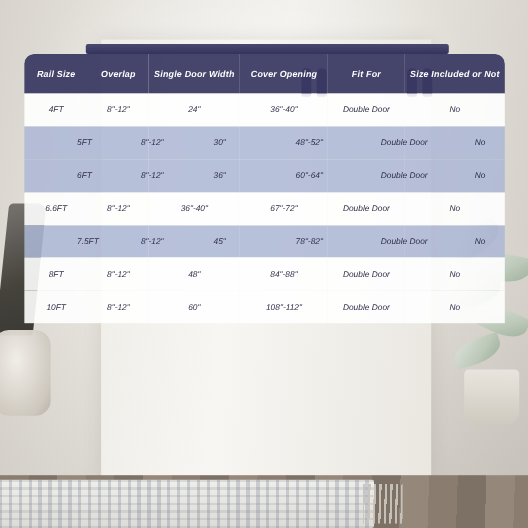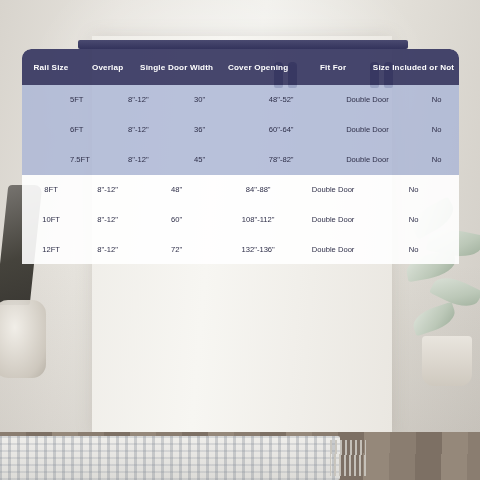--- a/index.html
+++ b/index.html
@@ -140,20 +140,21 @@
       rgba(200,196,188,.95) 0 2px, rgba(255,255,255,0) 2px 5px);
   }
 
   
   .table-wrap {
     position: absolute;
     left: 22px; top: 49px;
     width: 437px;
     border-radius: 9px 9px 0 0;
     overflow: hidden;
+    font-style: italic;
   }
   table.sizechart {
     width: 100%;
     border-collapse: collapse;
     table-layout: fixed;
   }
   table.sizechart thead th {
     background: rgba(56,56,98,.93);
     color: #ffffff;
     font-size: 8.1px;
@@ -236,36 +237,52 @@
         <tr>
           <th class="c0">Rail Size</th>
           <th class="c1">Overlap</th>
           <th class="c2">Single Door Width</th>
           <th class="c3">Cover Opening</th>
           <th class="c4">Fit For</th>
           <th class="c5">Size Included or Not</th>
         </tr>
       </thead>
       <tbody>
+          <tr class="odd">
+            <td class="c0">4FT</td>
+            <td class="c1">8"-12"</td>
+            <td class="c2">24"</td>
+            <td class="c3">36"-40"</td>
+            <td class="c4">Double Door</td>
+            <td class="c5">No</td>
+          </tr>
           <tr class="even">
             <td class="c0">5FT</td>
             <td class="c1">8"-12"</td>
             <td class="c2">30"</td>
             <td class="c3">48"-52"</td>
             <td class="c4">Double Door</td>
             <td class="c5">No</td>
           </tr>
           <tr class="even">
             <td class="c0">6FT</td>
             <td class="c1">8"-12"</td>
             <td class="c2">36"</td>
             <td class="c3">60"-64"</td>
             <td class="c4">Double Door</td>
             <td class="c5">No</td>
           </tr>
+          <tr class="odd">
+            <td class="c0">6.6FT</td>
+            <td class="c1">8"-12"</td>
+            <td class="c2">36"-40"</td>
+            <td class="c3">67"-72"</td>
+            <td class="c4">Double Door</td>
+            <td class="c5">No</td>
+          </tr>
           <tr class="even">
             <td class="c0">7.5FT</td>
             <td class="c1">8"-12"</td>
             <td class="c2">45"</td>
             <td class="c3">78"-82"</td>
             <td class="c4">Double Door</td>
             <td class="c5">No</td>
           </tr>
           <tr class="odd">
             <td class="c0">8FT</td>
@@ -273,28 +290,20 @@
             <td class="c2">48"</td>
             <td class="c3">84"-88"</td>
             <td class="c4">Double Door</td>
             <td class="c5">No</td>
           </tr>
           <tr class="odd">
             <td class="c0">10FT</td>
             <td class="c1">8"-12"</td>
             <td class="c2">60"</td>
             <td class="c3">108"-112"</td>
-            <td class="c4">Double Door</td>
-            <td class="c5">No</td>
-          </tr>
-          <tr class="odd">
-            <td class="c0">12FT</td>
-            <td class="c1">8"-12"</td>
-            <td class="c2">72"</td>
-            <td class="c3">132"-136"</td>
             <td class="c4">Double Door</td>
             <td class="c5">No</td>
           </tr>
         </tbody>
     </table>
   </div>
 
 </div>
 
 </body></html>

